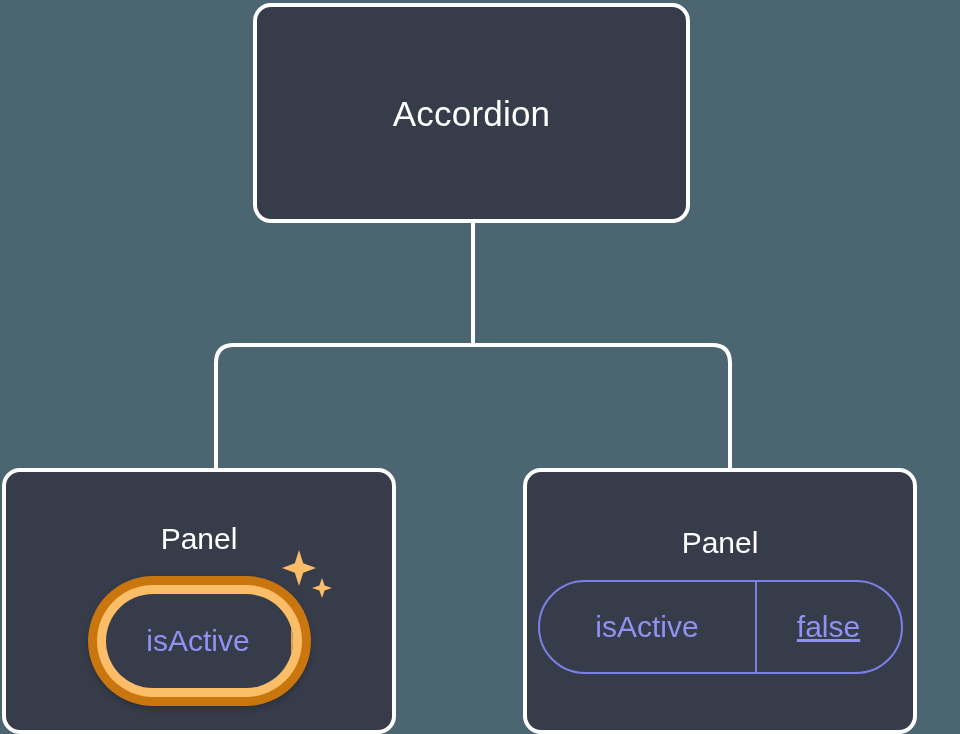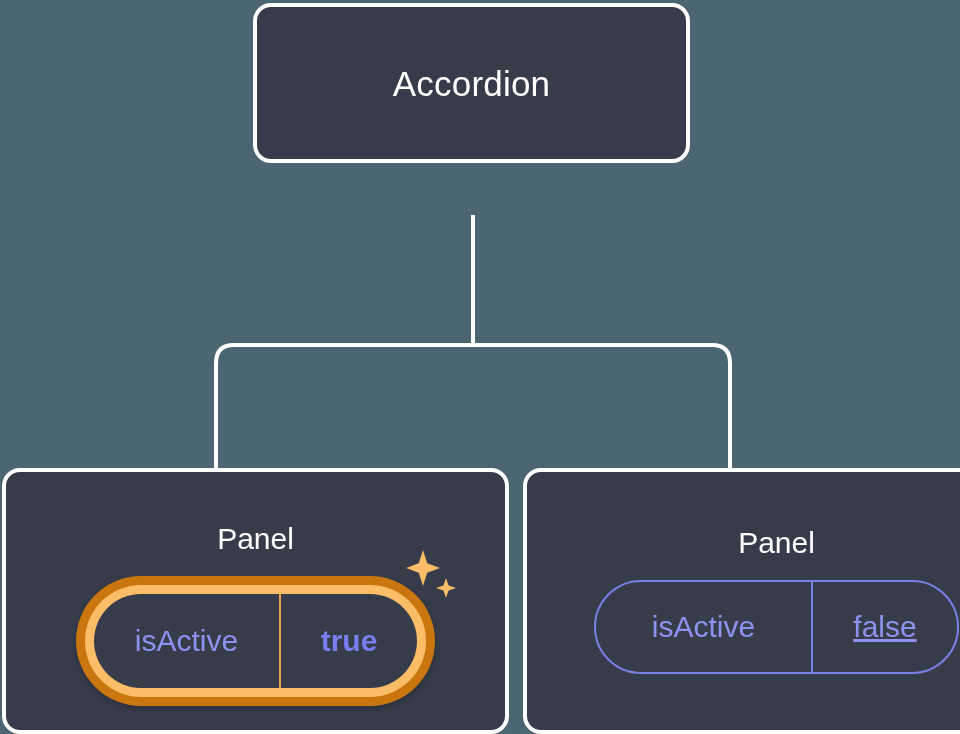--- a/index.html
+++ b/index.html
@@ -37,37 +37,37 @@
     background: #373c4b;
     border: 4px solid #ffffff;
     border-radius: 18px;
     z-index: 2;
   }
 
   .node-root {
     left: 253px;
     top: 3px;
     width: 437px;
-    height: 160px;
+    height: 220px;
     display: flex;
     align-items: center;
     justify-content: center;
   }
 
   .node-title-root {
     color: #ffffff;
     font-size: 35px;
     font-weight: 400;
     letter-spacing: 0.2px;
     line-height: 1;
   }
 
   .node-panel {
     top: 468px;
-    width: 507px;
+    width: 394px;
     height: 266px;
     display: flex;
     flex-direction: column;
     align-items: center;
   }
 
   .node-panel-left  { left: 2px; }
   .node-panel-right { left: 523px; }
 
   .node-title-panel {
@@ -174,21 +174,20 @@
 
   <div class="node node-panel node-panel-left">
     <div class="node-title-panel">Panel</div>
 
     <div class="pill-wrap">
       <div class="pill-hl-outer">
         <div class="pill-hl-mid">
           <div class="pill-hl-inner">
             <div class="pill-cell pill-key">isActive</div>
             <div class="pill-div"></div>
-            <div class="pill-cell pill-value">true</div>
           </div>
         </div>
       </div>
 
       <svg class="sparkles" viewBox="0 0 64 64" fill="none">
         <path d="M24 6 L28.2 19.2 L41 24 L28.2 28.8 L24 42 L19.8 28.8 L7 24 L19.8 19.2 Z" fill="#fbbd67"></path>
         <path d="M47 34 L49.6 41.4 L57 44 L49.6 46.6 L47 54 L44.4 46.6 L37 44 L44.4 41.4 Z" fill="#fbbd67"></path>
       </svg>
     </div>
   </div>

